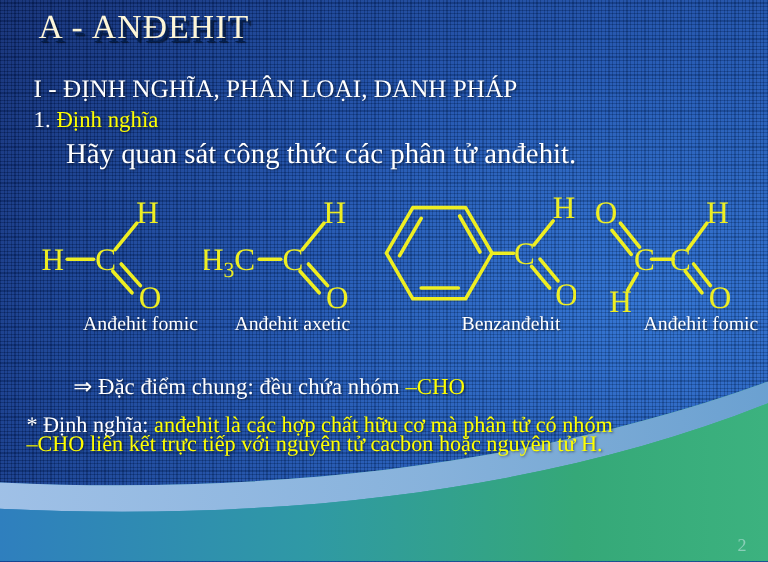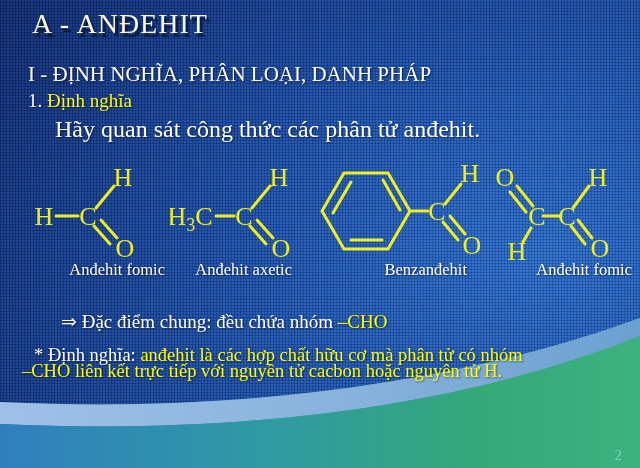--- a/index.html
+++ b/index.html
@@ -48,21 +48,20 @@
   }
   #concl{
     left:22px;top:310px;font-size:19px;color:#ffffff;
     text-shadow:1px 1px 2px rgba(0,0,0,.5);
     margin-left:39px;
   }
   #concl .hl{color:#ffff00;}
   #def1{
     left:22px;top:345px;font-size:18.5px;color:#ffffff;
     text-shadow:1px 1px 2px rgba(0,0,0,.5);
-    margin-left:12px;
   }
   #def1 .hl{color:#ffff00;}
   #def2{
     left:22px;top:361px;font-size:18.5px;color:#ffff00;
     text-shadow:1px 1px 2px rgba(0,0,0,.5);
   }
   .cap{
     position:absolute;top:260px;font-size:16.5px;color:#ffffff;
     text-align:right;text-shadow:1px 1px 2px rgba(0,0,0,.55);
   }

